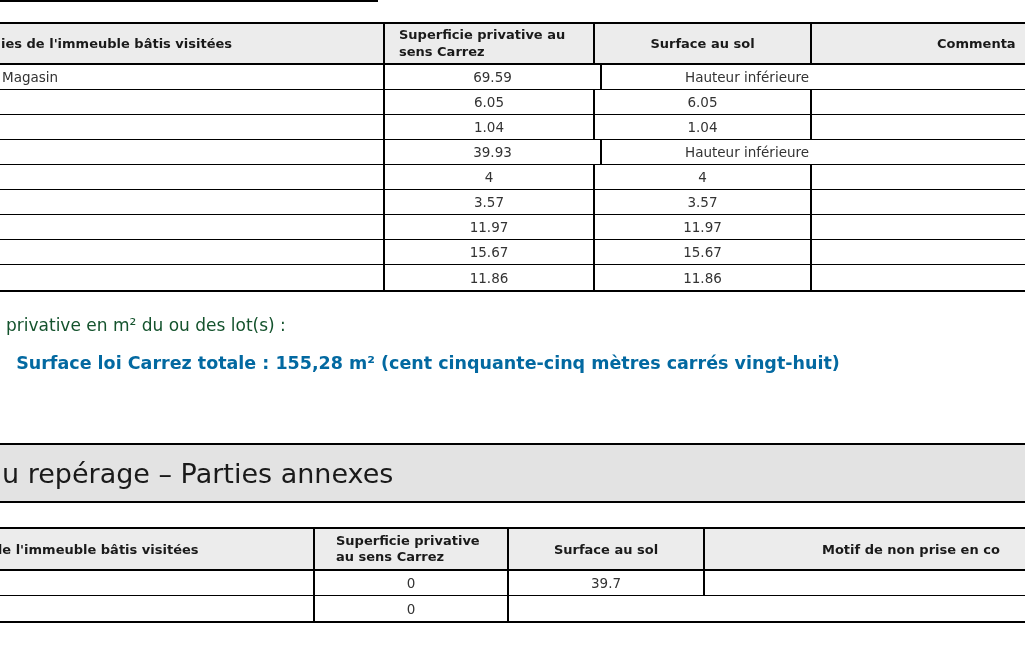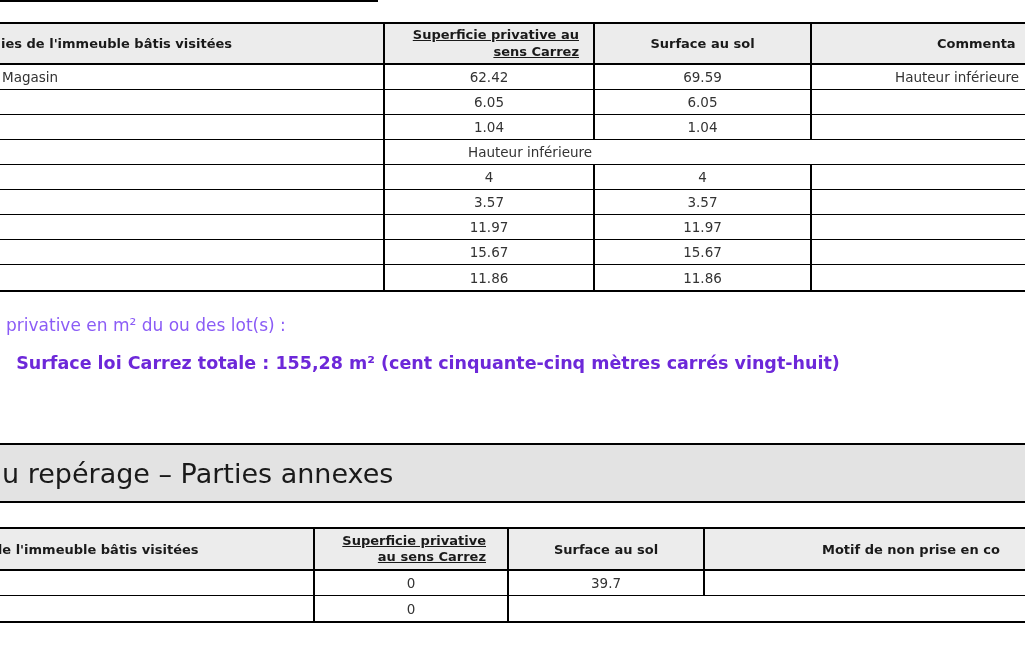--- a/index.html
+++ b/index.html
@@ -31,43 +31,43 @@
        justify-content: center; overflow: hidden; white-space: nowrap; }
   .vb { border-left: 2px solid var(--border, #000); }
 
   .thead { background: var(--header-bg, #ececec);
            font-weight: bold; font-size: 13px; color: #1a1a1a;
            border-bottom: 2px solid var(--border, #000); }
   .trow { height: 25px; border-bottom: 1px solid var(--border, #000);
           font-size: 13.5px; color: #333333; }
   .trow:last-child { border-bottom: none; }
 
-  .wrapspan { white-space: normal; text-align: right; line-height: 1.25; text-decoration: underline; }
+  .wrapspan { white-space: normal; text-align: left; line-height: 1.25; }
 
   
   #table1 { left: -40px; top: 22px; width: 1560px; }
   #table1 .thead { height: 41px; }
   #table1 .c1 { width: 423px; justify-content: flex-start; padding-left: 41px; }
   #table1 .trow .c1 { padding-left: 42px; }
   #table1 .c2 { width: 210px; }
   #table1 .c3 { width: 217px; }
   #table1 .c4 { width: 710px; justify-content: flex-start; }
   #table1 .thead .c4 { padding-left: 125px; }
   #table1 .trow .c4 { padding-left: 83px; }
   #table1 .w1 { width: 180px; }
 
   
   .intro-line {
     position: absolute; left: 6px; top: 315px;
-    font-size: 17px; color: #8b5cf6; white-space: nowrap;
+    font-size: 17px; color: #14532d; white-space: nowrap;
   }
   .totals {
     position: absolute; left: 0; top: 351px; width: 856px;
     text-align: center; font-weight: bold; font-size: 17.5px;
-    color: #6d28d9; line-height: 24px; white-space: nowrap;
+    color: #0369a1; line-height: 24px; white-space: nowrap;
   }
 
   
   .section-band {
     position: absolute; left: -10px; top: 443px;
     width: 1100px; height: 60px;
     background: var(--band-bg, #e3e3e3);
     border-top: 2px solid var(--border, #000);
     border-bottom: 2px solid var(--border, #000);
     box-sizing: border-box;
@@ -98,38 +98,38 @@
     <div class="r thead">
       <div class="c c1">ies de l'immeuble bâtis visitées</div>
       <div class="c c2 vb">
         <span class="wrapspan w1">Superficie privative au sens Carrez</span>
       </div>
       <div class="c c3 vb">Surface au sol</div>
       <div class="c c4 vb">Commenta</div>
     </div>
     <div class="r trow">
       <div class="c c1">Magasin</div>
-      <div class="c c2 vb">62.42</div>
       <div class="c c3 vb">69.59</div>
       <div class="c c4 vb">Hauteur inférieure</div>
     </div>
     <div class="r trow">
       <div class="c c1"></div>
       <div class="c c2 vb">6.05</div>
       <div class="c c3 vb">6.05</div>
       <div class="c c4 vb"></div>
     </div>
     <div class="r trow">
       <div class="c c1"></div>
       <div class="c c2 vb">1.04</div>
       <div class="c c3 vb">1.04</div>
       <div class="c c4 vb"></div>
     </div>
     <div class="r trow">
       <div class="c c1"></div>
+      <div class="c c3 vb">39.93</div>
       <div class="c c4 vb">Hauteur inférieure</div>
     </div>
     <div class="r trow">
       <div class="c c1"></div>
       <div class="c c2 vb">4</div>
       <div class="c c3 vb">4</div>
       <div class="c c4 vb"></div>
     </div>
     <div class="r trow">
       <div class="c c1"></div>

